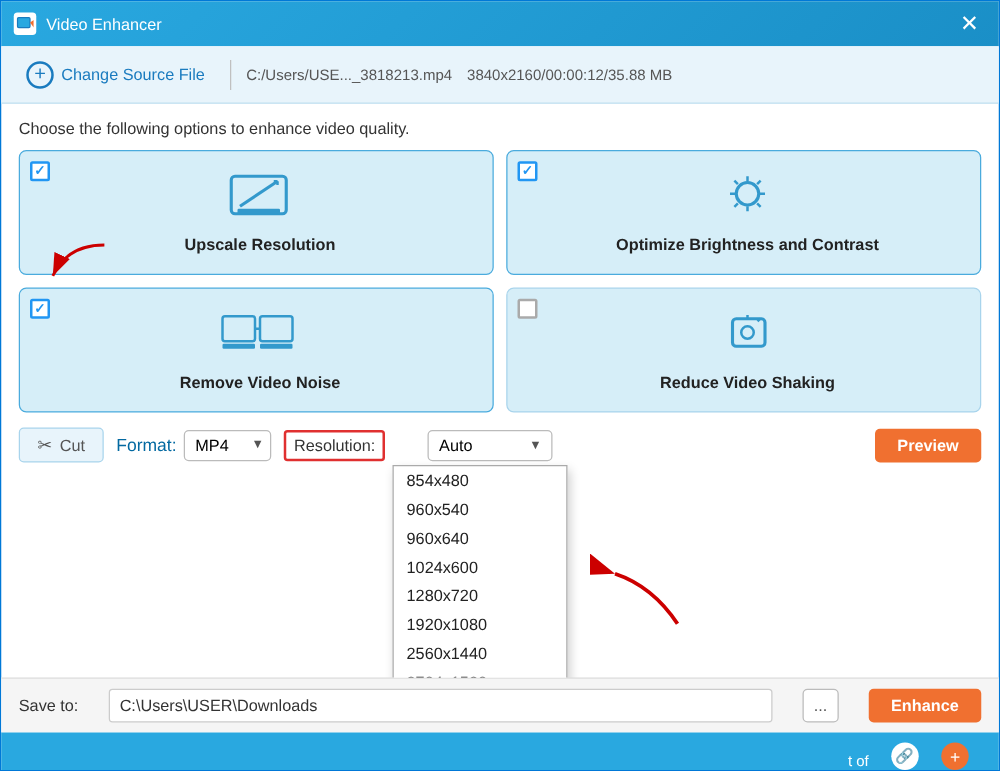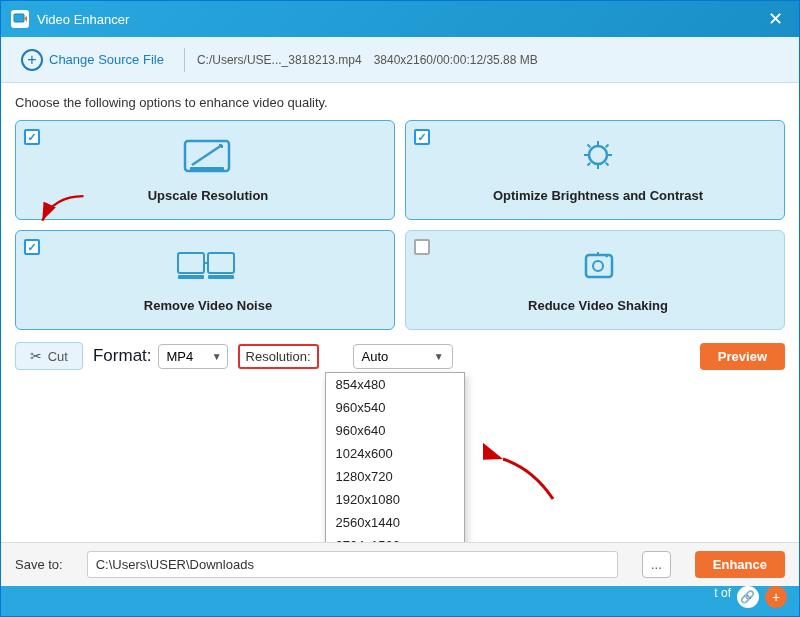--- a/index.html
+++ b/index.html
@@ -73,21 +73,21 @@
 
     .controls-row { display: flex; align-items: center; gap: 10px; margin-bottom: 8px; }
 
     .cut-btn {
       display: flex; align-items: center; gap: 6px; background: #e8f4fb; border: 1px solid #a8d4ec;
       border-radius: 4px; padding: 5px 14px; cursor: pointer; color: #555; font-size: 13px;
     }
     .scissors-icon { color: #555; font-size: 14px; }
 
     .format-group { display: flex; align-items: center; gap: 6px; }
-    .format-label { color: #0f172a; font-size: 17px; text-align: right; }
+    .format-label { color: #0369a1; font-size: 14px; text-align: right; }
     .format-select {
       background: #fff; border: 1px solid #bbb; border-radius: 4px;
       padding: 4px 24px 4px 8px; font-size: 13px; appearance: none; cursor: pointer;
       min-width: 70px; position: relative;
     }
     .select-wrapper { position: relative; display: inline-block; }
     .select-wrapper::after {
       content: '▼'; position: absolute; right: 6px; top: 50%; transform: translateY(-50%);
       font-size: 10px; color: #555; pointer-events: none;
     }
@@ -128,22 +128,22 @@
     .browse-btn {
       background: #fff; border: 1px solid #bbb; border-radius: 4px;
       padding: 5px 8px; cursor: pointer; font-size: 13px; color: #555;
     }
     .enhance-btn {
       background: #f07030; border: none; border-radius: 4px;
       padding: 6px 18px; color: #fff; font-size: 13px; font-weight: 600; cursor: pointer;
     }
 
     .bottom-strip {
-      background: #29a8e0; height: 30px; display: flex; align-items: flex-start;
-      justify-content: flex-end; padding: 0 12px; gap: 6px; flex-shrink: 0;
+      background: #29a8e0; height: 30px; display: flex; align-items: flex-end;
+      justify-content: flex-end; padding: 0 24px; gap: 18px; flex-shrink: 0;
     }
     .strip-text { color: #fff; font-size: 12px; }
     .strip-btn {
       background: #fff; border: none; border-radius: 50%; width: 22px; height: 22px;
       display: flex; align-items: center; justify-content: center; cursor: pointer; font-size: 12px;
     }
     .strip-btn-orange {
       background: #f07030; border: none; border-radius: 50%; width: 22px; height: 22px;
       display: flex; align-items: center; justify-content: center; cursor: pointer; color: #fff; font-size: 14px;
     }

